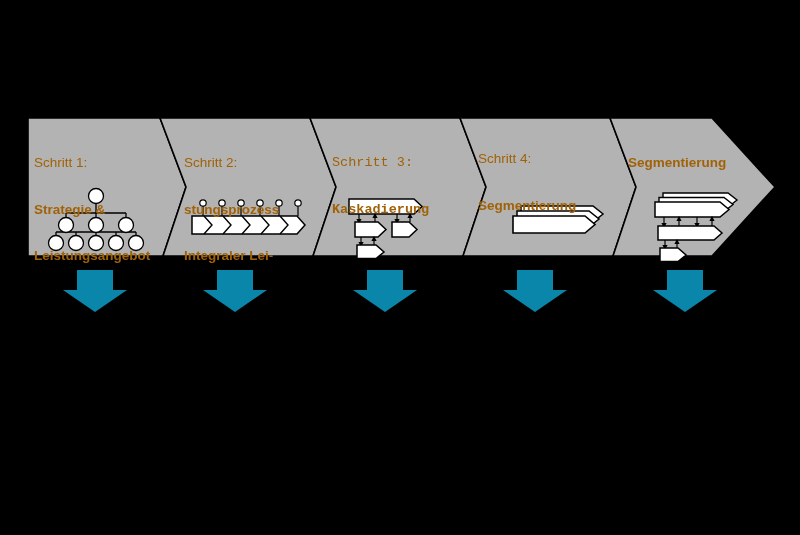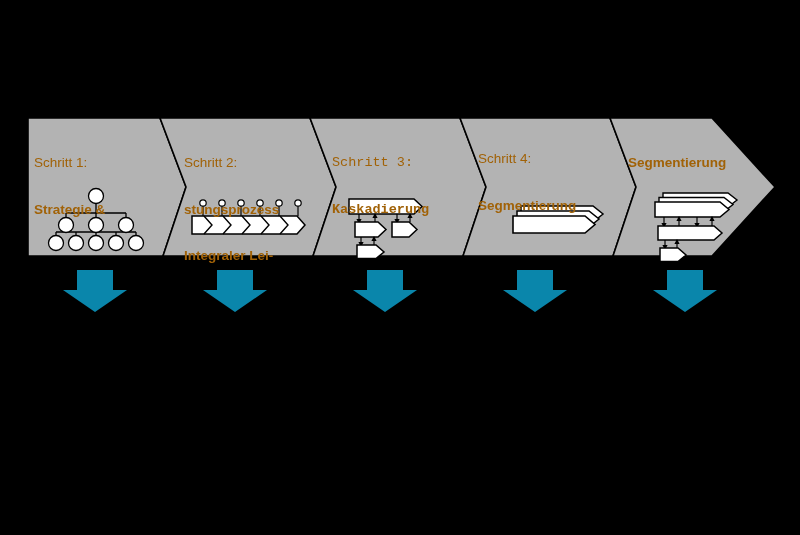--- a/index.html
+++ b/index.html
@@ -193,20 +193,21 @@
       <path d="M 217,270 L 253,270 L 253,290 L 267,290 L 235,312 L 203,290 L 217,290 Z" fill="#0a86ab"></path>
       <path d="M 367,270 L 403,270 L 403,290 L 417,290 L 385,312 L 353,290 L 367,290 Z" fill="#0a86ab"></path>
       <path d="M 517,270 L 553,270 L 553,290 L 567,290 L 535,312 L 503,290 L 517,290 Z" fill="#0a86ab"></path>
       <path d="M 667,270 L 703,270 L 703,290 L 717,290 L 685,312 L 653,290 L 667,290 Z" fill="#0a86ab"></path>
     </g>
   </svg>
 
   <div class="step-text" style="left:34px; top:124px; width:140px;">
     <span class="step-label">Schritt 1:</span>
     <span class="step-title">Strategie &amp;</span>
+    <span class="step-title">Leistungsangebot</span>
   </div>
 
   <div class="step-text" style="left:184px; top:124px; width:130px;">
     <span class="step-label">Schritt 2:</span>
     <span class="step-title">stungsprozess</span>
     <span class="step-title">Integraler Lei-</span>
   </div>
 
   <div class="step-text" style="left:332px; top:124px; width:130px;font-family:Liberation Mono, monospace;">
     <span class="step-label">Schritt 3:</span>

